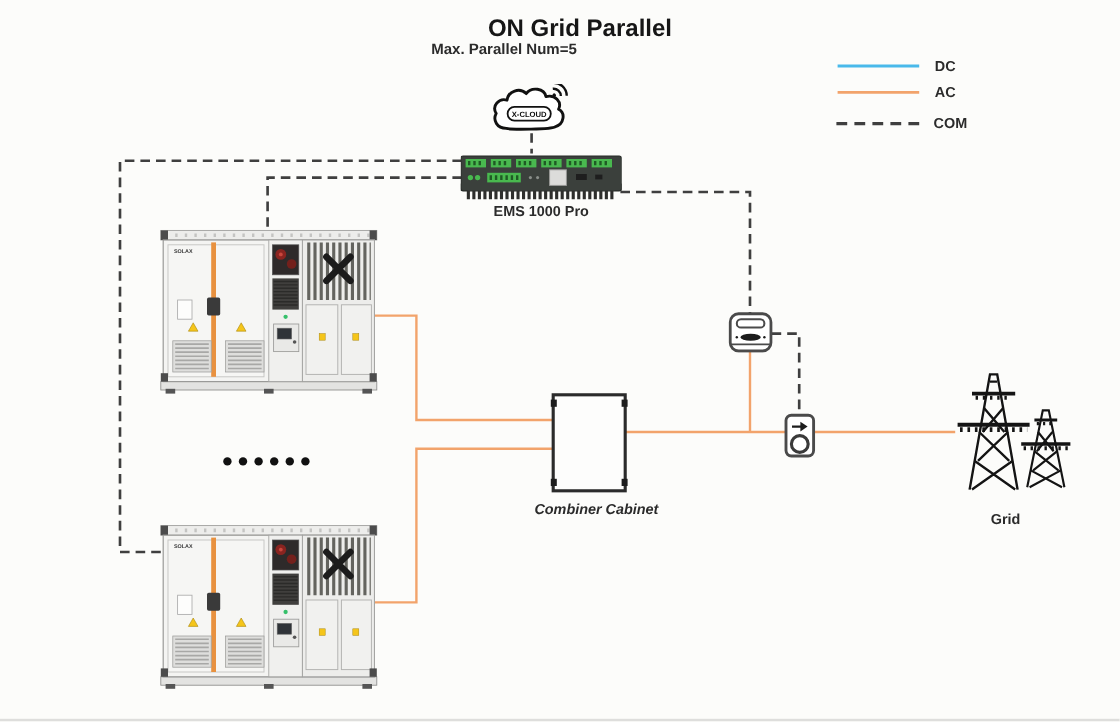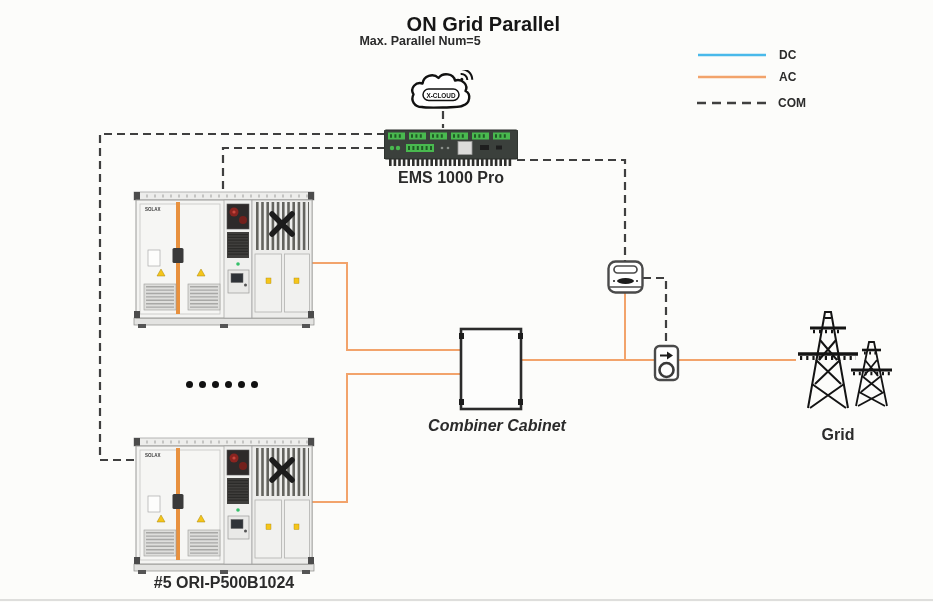--- a/index.html
+++ b/index.html
@@ -8,21 +8,21 @@
     background:#fcfcfa;
     font-family:"Liberation Sans", sans-serif;
     position:relative;overflow:hidden;
     color:#222;
   }
   .canvas{position:absolute;inset:0;}
   svg.connectors{position:absolute;left:0;top:0;z-index:1;}
   .comp{position:absolute;z-index:2;}
   .lbl{
     position:absolute;z-index:3;
-    font-size:16px;font-weight:700;color:#2b2b2b;
+    font-size:12px;font-weight:700;color:#2b2b2b;
     text-align:center;white-space:nowrap;
   }
   .title{
     position:absolute;left:280px;top:13px;width:280px;
     text-align:right;font-size:20px;font-weight:700;color:#161616;z-index:3;
   }
   .subtitle{
     position:absolute;left:300px;top:34px;width:240px;
     text-align:center;font-size:12.5px;font-weight:700;color:#2b2b2b;z-index:3;
   }
@@ -197,21 +197,20 @@
     <span class="dot"></span>
     <span class="dot"></span>
     <span class="dot"></span>
   </div>
 
   <div class="comp" style="left:128px;top:430px;">
     <svg width="192" height="146">
         <use href="#cab"></use>
       </svg>
   </div>
-  <div class="lbl" style="left:128px;top:574px;width:192px;">#5 ORI-P500B1024</div>
 
   <div class="comp" style="left:455px;top:325px;">
     <svg width="72" height="90" viewBox="0 0 72 90">
       <rect x="6" y="4" width="60" height="80" fill="#fdfdfc" stroke="#2b2b2b" stroke-width="2.6"></rect>
       <rect x="4" y="8" width="5" height="6" fill="#1d1d1d"></rect>
       <rect x="4" y="74" width="5" height="6" fill="#1d1d1d"></rect>
       <rect x="63" y="8" width="5" height="6" fill="#1d1d1d"></rect>
       <rect x="63" y="74" width="5" height="6" fill="#1d1d1d"></rect>
     </svg>
   </div>

